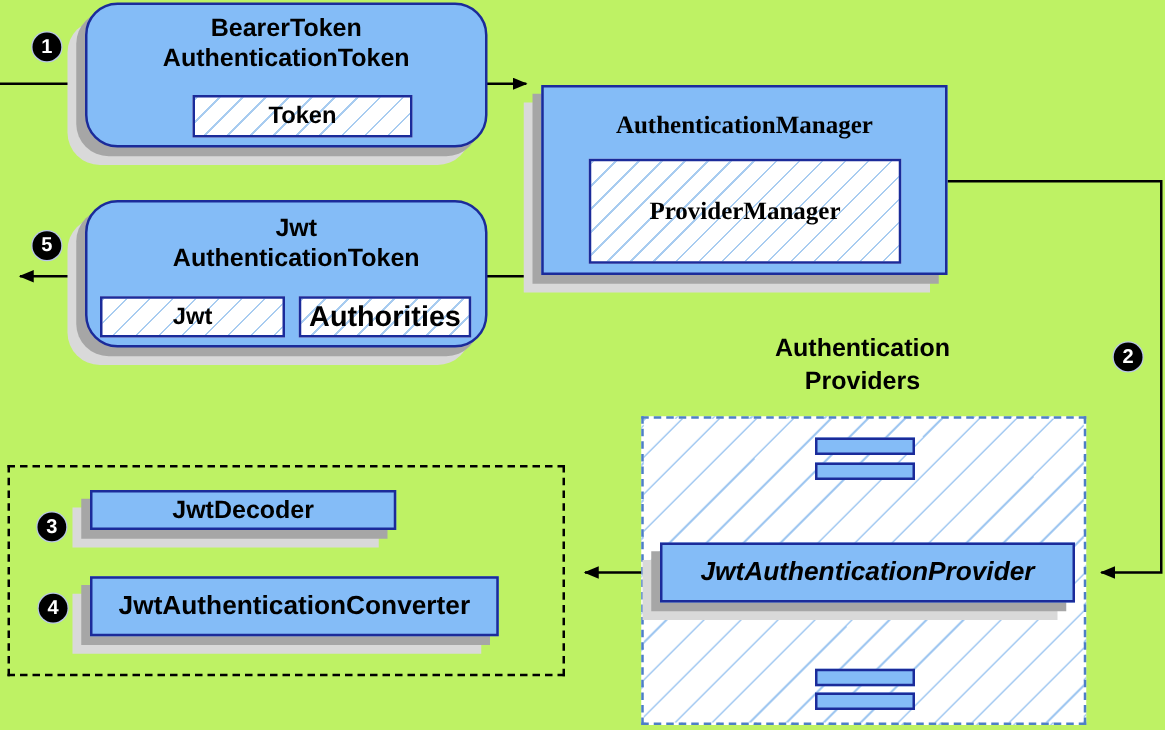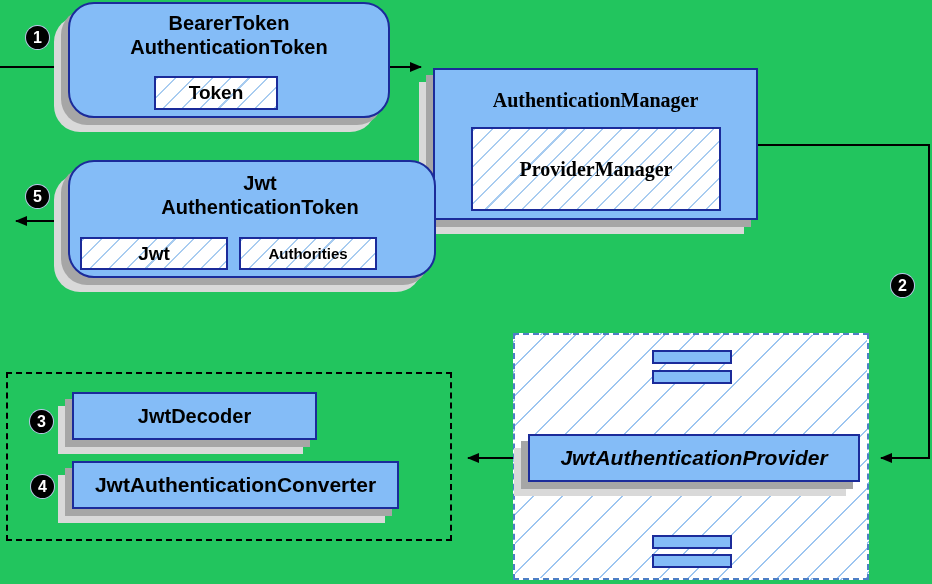--- a/index.html
+++ b/index.html
@@ -1,18 +1,18 @@
 <!DOCTYPE html>
 <html><head>
 <meta charset="utf-8">
 <style>
   html,body { margin:0; padding:0; background:#ffffff; }
   .canvas {
     position:relative; width:932px; height:584px; overflow:hidden;
-    background:#22c55e; font-family:"Liberation Sans", sans-serif; color:#000;
+    background:#bef264; font-family:"Liberation Sans", sans-serif; color:#000;
   }
   .abs { position:absolute; box-sizing:border-box; }
 
   
   .node {
     position:absolute; box-sizing:border-box;
     background:#84bcf7; border:2px solid #1b2b9a;
     font-weight:bold; color:#000;
   }
   .rounded { border-radius:26px; }
@@ -82,60 +82,64 @@
     <path d="M528,458 H468" stroke="#000" stroke-width="2" fill="none" marker-end="url(#arr)"></path>
     <path d="M672,399 V424" stroke="#000" stroke-width="3.5" fill="none" marker-start="url(#arrBigStart)" marker-end="url(#arrBig)"></path>
     <path d="M672,501 V524" stroke="#000" stroke-width="3.5" fill="none" marker-start="url(#arrBigStart)" marker-end="url(#arrBig)"></path>
   </svg>
 
   <div class="node rounded shadow2" style="left:68px; top:2px; width:322px; height:116px;">
     <div class="title" style="padding-top:7px;">
       <div>BearerToken</div>
       <div>AuthenticationToken</div>
     </div>
-    <div class="chip hatch" style="left:84px; top:72px; width:124px; height:34px; font-size:19px;">
+    <div class="chip hatch" style="left:84px; top:72px; width:176px; height:34px; font-size:19px;">
       <span>Token</span>
     </div>
   </div>
 
   <div class="node shadow2" style="left:433px; top:68px; width:325px; height:152px;font-family:Liberation Serif, serif;">
     <div class="title" style="padding-top:18px;">AuthenticationManager</div>
     <div class="chip hatch" style="left:36px; top:57px; width:250px; height:84px; font-size:20px;">
       <span>ProviderManager</span>
     </div>
   </div>
 
-  <div class="node rounded shadow2" style="left:68px; top:160px; width:368px; height:118px;padding-left:16px;">
+  <div class="node rounded shadow2" style="left:68px; top:160px; width:322px; height:118px;padding-left:16px;">
     <div class="title" style="padding-top:9px;">
       <div>Jwt</div>
       <div>AuthenticationToken</div>
     </div>
     <div class="chip hatch" style="left:10px; top:75px; width:148px; height:33px; font-size:19px;">
       <span>Jwt</span>
     </div>
-    <div class="chip hatch" style="left:169px; top:75px; width:138px; height:33px; font-size:15px;">
+    <div class="chip hatch" style="left:169px; top:75px; width:138px; height:33px; font-size:23px;">
       <span>Authorities</span>
     </div>
   </div>
 
+  <div class="heading" style="left:555px; top:266px; width:270px;">
+    <div>Authentication</div>
+    <div>Providers</div>
+  </div>
 
   <div class="abs dash-blue" style="left:513px; top:333px; width:356px; height:247px;"></div>
 
   <div class="bar" style="left:652px; top:350px;"></div>
   <div class="bar" style="left:652px; top:370px;"></div>
   <div class="bar" style="left:652px; top:535px;"></div>
   <div class="bar" style="left:652px; top:554px;"></div>
 
   <div class="node shadow2 center-flex" style="left:528px; top:434px; width:332px; height:48px; font-size:21px;font-style:italic;">
     <span>JwtAuthenticationProvider</span>
   </div>
 
   <div class="abs dash-black" style="left:6px; top:372px; width:446px; height:169px;"></div>
 
-  <div class="node shadow2 center-flex" style="left:72px; top:392px; width:245px; height:48px; font-size:20px;">
+  <div class="node shadow2 center-flex" style="left:72px; top:392px; width:245px; height:32px; font-size:20px;">
     <span>JwtDecoder</span>
   </div>
 
   <div class="node shadow2 center-flex" style="left:72px; top:461px; width:327px; height:48px; font-size:21px;">
     <span>JwtAuthenticationConverter</span>
   </div>
 
   <div class="badge" style="left:26px; top:26px;">
     <span>1</span>
   </div>

